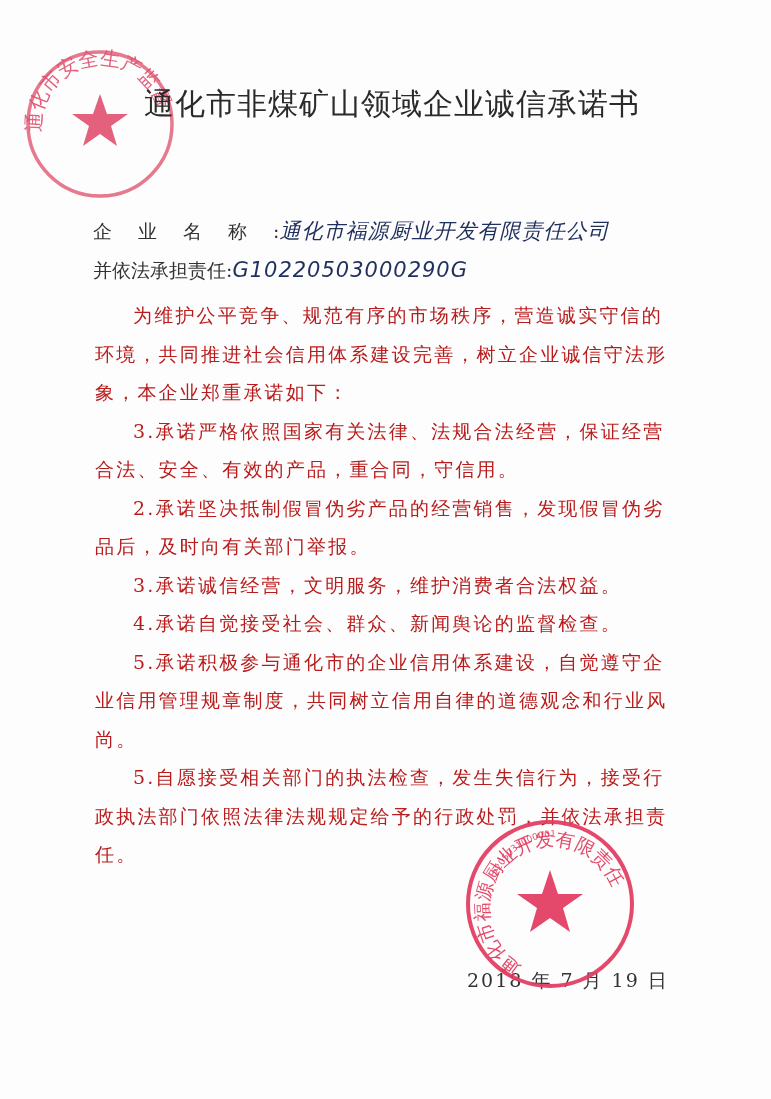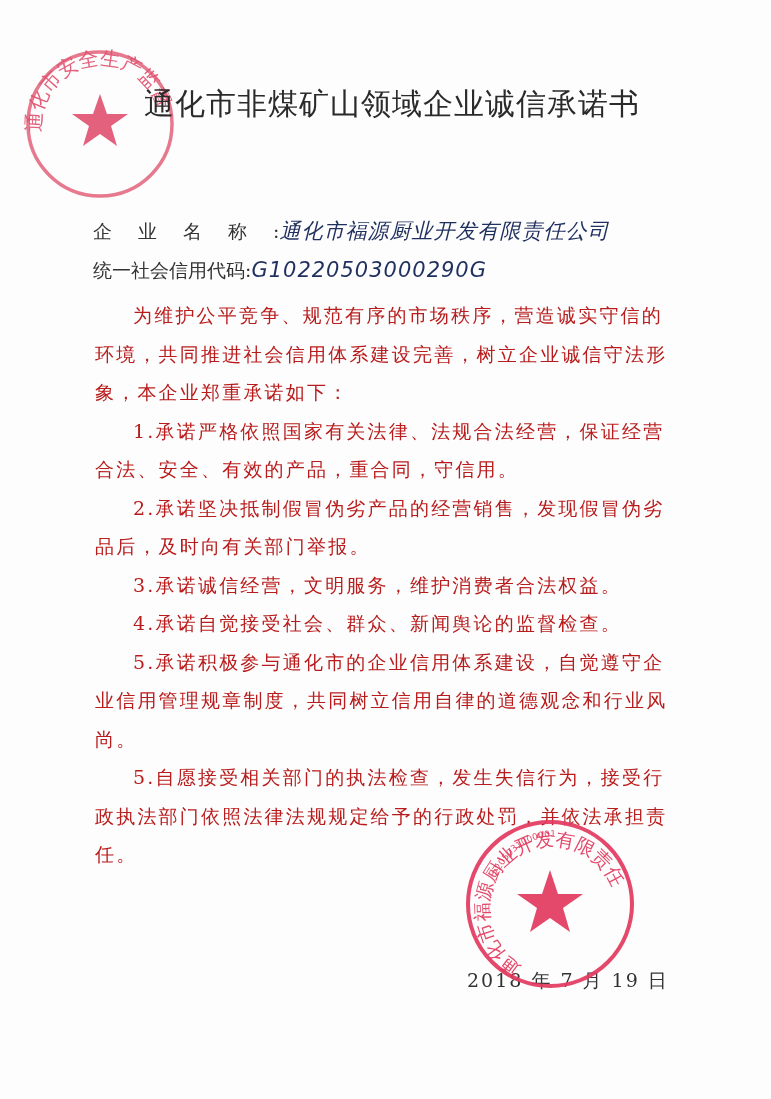--- a/index.html
+++ b/index.html
@@ -39,26 +39,26 @@
     </text>
   </svg>
 
   <div class="title">通化市非煤矿山领域企业诚信承诺书</div>
 
   <div class="field row-name">
     <span class="label">企业名称</span><span>:</span><span class="hand">通化市福源厨业开发有限责任公司</span>
   </div>
 
   <div class="field row-code">
-    <span class="label">统一社会信用代码</span><span>:</span><span class="hand">G10220503000290G</span>
+    <span class="label">并依法承担责任</span><span>:</span><span class="hand">G10220503000290G</span>
   </div>
 
   <div class="body" style="top:296px;">
     <p class="para">为维护公平竞争、规范有序的市场秩序，营造诚实守信的环境，共同推进社会信用体系建设完善，树立企业诚信守法形象，本企业郑重承诺如下：</p>
-    <p class="para">1.承诺严格依照国家有关法律、法规合法经营，保证经营合法、安全、有效的产品，重合同，守信用。</p>
+    <p class="para">3.承诺严格依照国家有关法律、法规合法经营，保证经营合法、安全、有效的产品，重合同，守信用。</p>
     <p class="para">2.承诺坚决抵制假冒伪劣产品的经营销售，发现假冒伪劣品后，及时向有关部门举报。</p>
     <p class="para">3.承诺诚信经营，文明服务，维护消费者合法权益。</p>
     <p class="para">4.承诺自觉接受社会、群众、新闻舆论的监督检查。</p>
     <p class="para">5.承诺积极参与通化市的企业信用体系建设，自觉遵守企业信用管理规章制度，共同树立信用自律的道德观念和行业风尚。</p>
     <p class="para">5.自愿接受相关部门的执法检查，发生失信行为，接受行政执法部门依照法律法规规定给予的行政处罚，并依法承担责任。</p>
   </div>
 
   <div class="date">2018 年 7 月 19 日</div>
 
   <svg class="seal" style="left:462px; top:816px;" width="176" height="176" viewBox="0 0 176 176">

